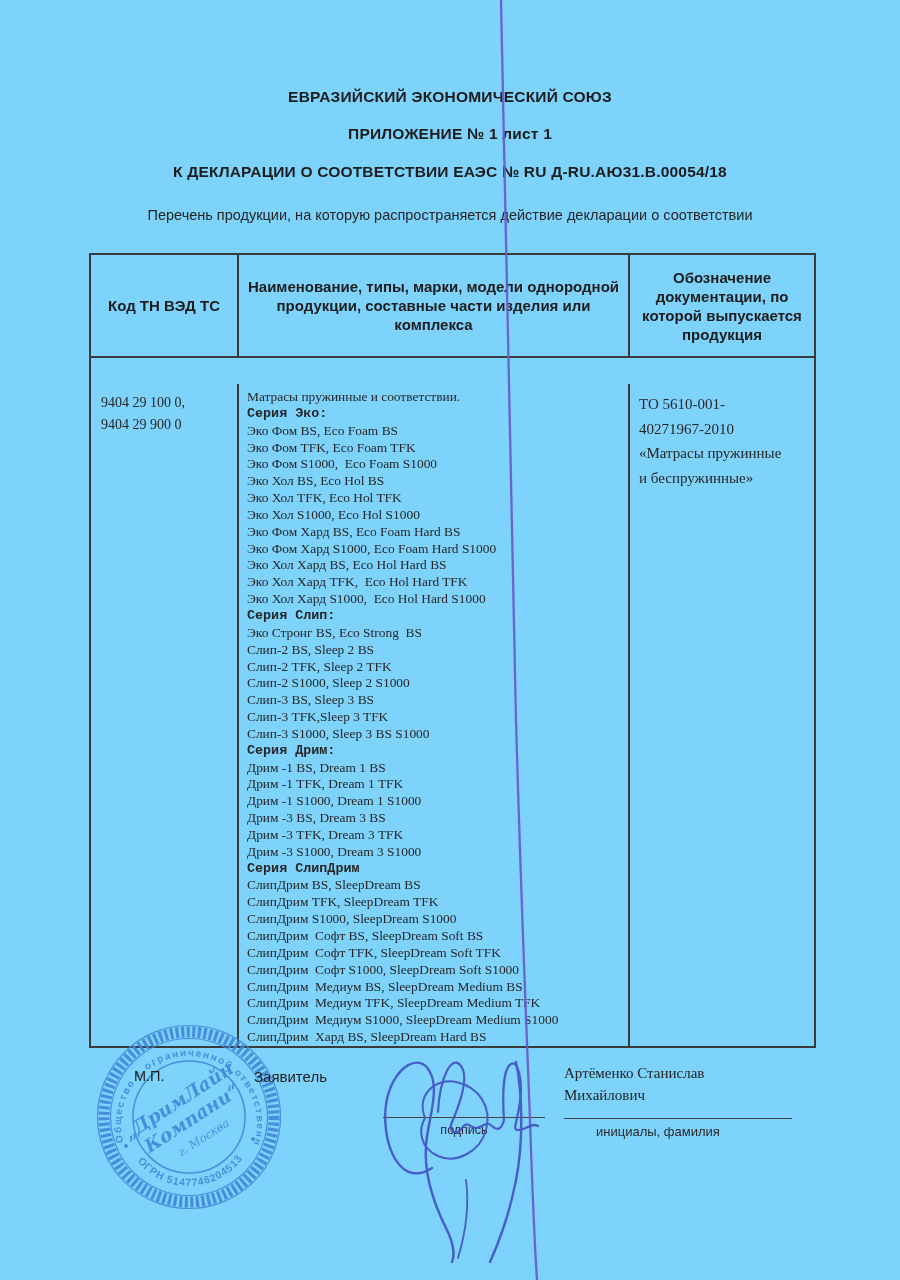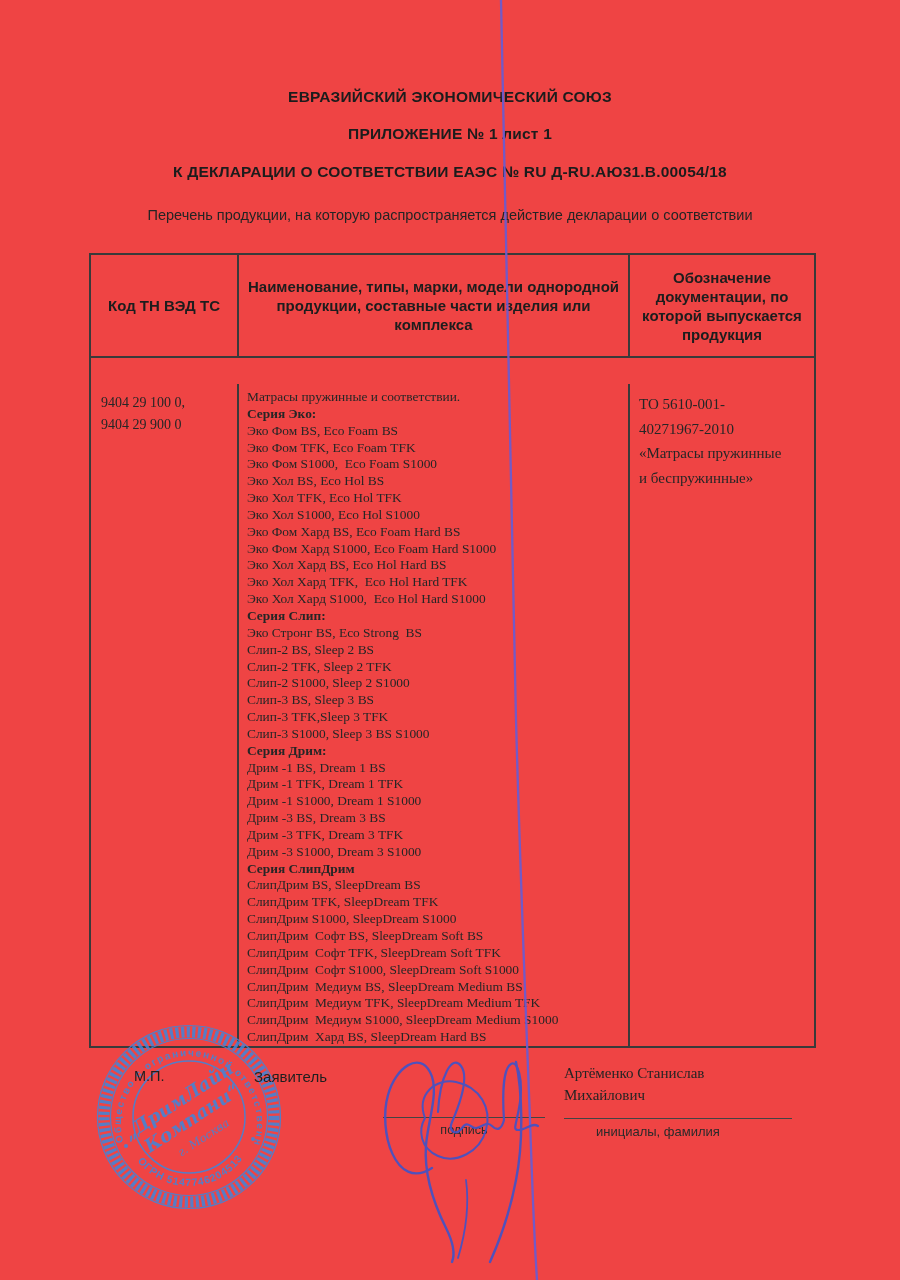--- a/index.html
+++ b/index.html
@@ -1,37 +1,37 @@
 <!DOCTYPE html>
 <html style="--ink: #222222; --table_border: #3a3a3a; --pen: #6a5ccf; --signature: #4353c6; --stamp: #4285d8;"><head>
 <meta charset="utf-8">
 <style>
   html,body{margin:0;padding:0;background:#fbfaf7;}
-  .page{position:relative;width:900px;height:1280px;background:#ef4444;overflow:hidden;
+  .page{position:relative;width:900px;height:1280px;background:#7dd3fc;overflow:hidden;
         font-family:"Liberation Sans",sans-serif;color:var(--ink,#222);}
   .hdr{position:absolute;left:0;width:900px;text-align:center;font-weight:bold;
        font-size:15.5px;letter-spacing:.2px;color:#1c1c1c;}
   .h1{top:88px;}
   .h2{top:125px;}
   .h3{top:163px;}
   .intro{position:absolute;left:0;top:207px;width:900px;text-align:center;
          font-size:14.5px;color:#242424;}
   .tbl{position:absolute;left:89px;top:253px;width:727px;height:795px;box-sizing:border-box;
        border:2px solid var(--table_border,#3a3a3a);display:grid;
        grid-template-columns:148px 391px 1fr;grid-template-rows:103px 1fr;}
   .cell{box-sizing:border-box;border-right:2px solid var(--table_border,#3a3a3a);}
   .hcell{border-bottom:2px solid var(--table_border,#3a3a3a);display:flex;align-items:center;
          justify-content:center;text-align:center;font-weight:bold;font-size:15px;
          line-height:19px;color:#1d1d1d;padding:4px 8px;}
   .lastcol{border-right:none;}
   .bcell{font-family:"Liberation Serif",serif;color:#262626;margin-top:26px;}
   .codes{padding:8px 6px 0 10px;font-size:14px;line-height:22px;white-space:pre-line;}
   .plist{padding:5px 6px 0 8px;}
   .pline{font-size:13.4px;line-height:16.85px;white-space:pre-wrap;}
-  .pline.b{font-weight:bold;}
+  .pline.b{font-weight:bold;font-family:Liberation Mono, monospace;}
   .docs{padding:8px 4px 0 9px;font-size:15px;line-height:24.5px;white-space:pre-line;}
   .mp{position:absolute;left:118px;top:1068px;font-size:14.5px;color:#1f1f1f;z-index:6;margin-left:16px;}
   .applicant{position:absolute;left:254px;top:1068px;font-size:15px;color:#1f1f1f;z-index:6;}
   .sigline{position:absolute;left:383px;top:1117px;width:162px;border-top:1.6px solid #444;z-index:6;}
   .sigcap{position:absolute;left:383px;top:1123px;width:162px;text-align:center;
           font-size:12.5px;color:#2a2a2a;z-index:6;}
   .nameblock{position:absolute;left:564px;top:1062px;width:228px;
              font-family:"Liberation Serif",serif;font-size:15px;line-height:22px;
              color:#242424;white-space:pre-line;z-index:6;}
   .nameline{position:absolute;left:564px;top:1118px;width:228px;border-top:1.6px solid #444;z-index:6;}

